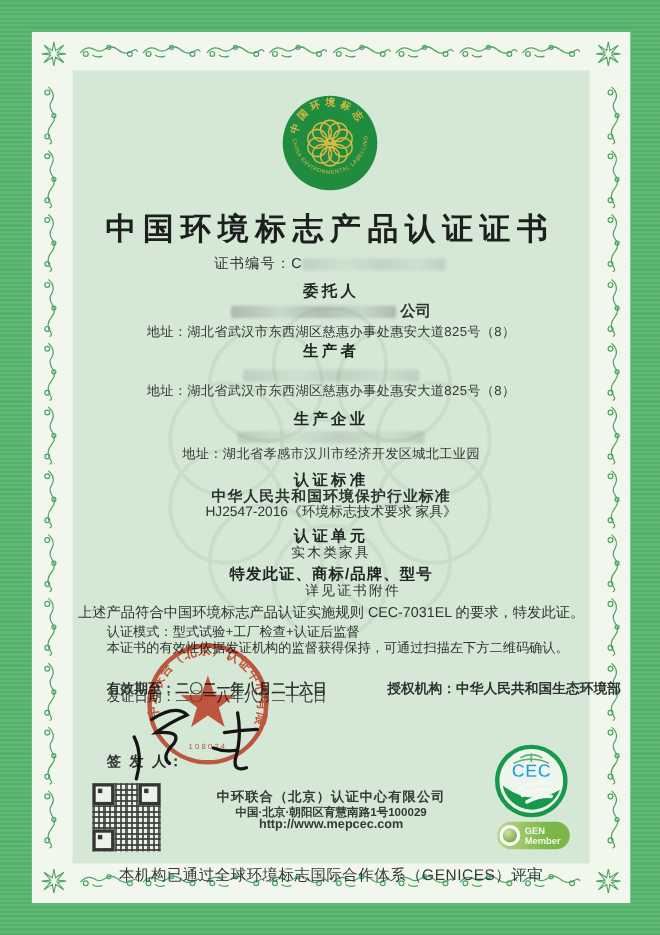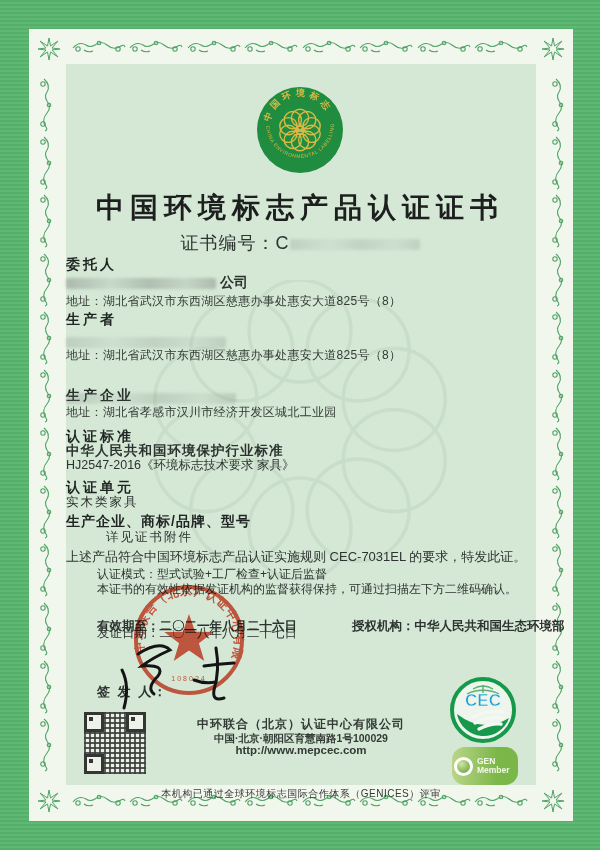--- a/index.html
+++ b/index.html
@@ -15,44 +15,44 @@
   .deco-top{left:72px;right:72px;top:37px;height:20px;align-items:center;}
   .deco-bottom{left:72px;right:72px;top:791px;height:20px;align-items:center;}
   .deco-left{left:37px;top:78px;bottom:78px;width:16px;flex-direction:column;}
   .deco-right{right:35px;top:78px;bottom:78px;width:16px;flex-direction:column;}
   .dv{width:16px;height:54px;position:relative;}
   .dv svg{position:absolute;left:-19px;top:19px;transform:rotate(90deg);}
   .corner{position:absolute;width:26px;height:26px;}
   .c-tl{left:36px;top:36px;} .c-tr{right:34px;top:36px;transform:scaleX(-1);}
   .c-bl{left:36px;bottom:36px;transform:scaleY(-1);} .c-br{right:34px;bottom:36px;transform:scale(-1,-1);}
   
-  .ln{position:absolute;left:66px;right:64px;color:#2d3330;white-space:nowrap;}
+  .ln{position:absolute;left:66px;right:64px;text-align:center;color:#2d3330;white-space:nowrap;}
   .lft{position:absolute;left:97px;color:#2d3330;text-align:center;white-space:nowrap;}
   .hd{font-weight:bold;font-size:14px;letter-spacing:3px;color:#1f2522;}
   .addr{font-size:12px;letter-spacing:0.3px;color:#333a35;}
   .smudge{display:inline-block;height:11px;border-radius:2px;vertical-align:middle;
     background:linear-gradient(90deg,rgba(120,130,122,.45),rgba(150,160,150,.2) 30%,rgba(120,130,122,.4) 55%,rgba(150,160,150,.25) 80%,rgba(120,130,122,.45));
     filter:blur(1.5px);}
   .title{position:absolute;top:189px;left:0;right:0;text-align:center;font-size:28px;font-weight:bold;
     letter-spacing:6px;color:#1c1f1d;}
-  .certno{position:absolute;top:231px;left:0;right:0;text-align:center;font-size:18px;color:#2d3330;letter-spacing:1px;}
+  .certno{position:absolute;top:231px;left:0;right:0;text-align:center;font-size:13px;color:#2d3330;letter-spacing:1px;}
   .stamp{position:absolute;left:128px;top:579px;opacity:.88;mix-blend-mode:multiply;}
   .sig{position:absolute;left:108px;top:636px;}
   .qr{position:absolute;left:84px;top:712px;width:62px;height:62px;background:
       repeating-linear-gradient(0deg,rgba(58,60,58,.85) 0 2px,transparent 2px 5px),
       repeating-linear-gradient(90deg,rgba(58,60,58,.8) 0 2px,rgba(238,243,234,.9) 2px 5px);}
   .fp{position:absolute;width:14px;height:14px;border:3px solid #343634;background:#eef3ea;}
   .fp::after{content:"";position:absolute;left:2px;top:2px;width:4px;height:4px;background:#343634;}
   .fp1{left:0;top:0;} .fp2{right:0;top:0;} .fp3{left:0;bottom:0;}
   .footer{position:absolute;left:66px;right:64px;text-align:center;color:#333a35;}
   .f-org{top:716px;font-weight:bold;font-size:12px;letter-spacing:1px;}
   .f-addr{top:732px;font-weight:bold;font-size:10.5px;}
   .f-url{top:744px;font-weight:bold;font-size:11.5px;}
-  .f-note{top:757px;font-size:10px;letter-spacing:0.5px;margin-top:30px;}
-  .genpill{position:absolute;left:452px;top:747px;width:66px;height:38px;border-radius:13px;
+  .f-note{top:757px;font-size:14px;letter-spacing:0.5px;margin-top:30px;}
+  .genpill{position:absolute;left:452px;top:747px;width:66px;height:25px;border-radius:13px;
     background:linear-gradient(90deg,#b9d687,#7ab648 70%);display:flex;align-items:center;}
   .genpill .globe{width:19px;height:19px;border-radius:50%;background:#fff;margin-left:2px;position:relative;flex:none;}
   .genpill .globe::after{content:"";position:absolute;left:3px;top:3px;width:13px;height:13px;border-radius:50%;
     background:radial-gradient(circle at 35% 30%,#cfe6a0,#5f9a33);}
   .genpill .gtxt{color:#f4f8ea;font-size:8.5px;line-height:9px;margin-left:4px;font-weight:bold;}
   .wm{position:absolute;left:150px;top:280px;opacity:.10;pointer-events:none;}
 </style>
 </head>
 <body>
 
@@ -557,34 +557,34 @@
   <span style="font-weight:bold;">公司</span>
 </div>
 <div class="ln addr" style="top:293px;">地址：湖北省武汉市东西湖区慈惠办事处惠安大道825号（8）</div>
 
 <div class="ln hd" style="top:311px;">生产者</div>
 <div class="ln" style="top:333px;">
   <span class="smudge" style="width:160px;opacity:.55;"></span>
 </div>
 <div class="ln addr" style="top:347px;">地址：湖北省武汉市东西湖区慈惠办事处惠安大道825号（8）</div>
 
-<div class="ln hd" style="top:387px;">生产企业</div>
+<div class="ln hd" style="top:372px;">生产企业</div>
 <div class="ln" style="top:389px;">
   <span class="smudge" style="width:170px;opacity:.6;"></span>
 </div>
 <div class="ln addr" style="top:404px;">地址：湖北省孝感市汉川市经济开发区城北工业园</div>
 
 <div class="ln hd" style="top:428px;">认证标准</div>
 <div class="ln" style="top:442px;font-weight:bold;font-size:13.5px;letter-spacing:1px;">中华人民共和国环境保护行业标准</div>
 <div class="ln" style="top:457px;font-size:12.5px;">HJ2547-2016《环境标志技术要求 家具》</div>
 
 <div class="ln hd" style="top:479px;">认证单元</div>
 <div class="ln" style="top:494px;font-size:12.5px;letter-spacing:2px;">实木类家具</div>
 
-<div class="ln hd" style="top:513px;letter-spacing:1px;">生产企业、商标/品牌、型号</div>
+<div class="ln hd" style="top:513px;letter-spacing:1px;">特发此证、商标/品牌、型号</div>
 <div class="ln" style="top:529px;font-size:12.5px;letter-spacing:2px;margin-left:40px;">详见证书附件</div>
 
 <div class="ln" style="top:548px;font-weight:normal;font-size:13px;">上述产品符合中国环境标志产品认证实施规则 CEC-7031EL 的要求，特发此证。</div>
 <div class="lft" style="top:566px;font-size:12px;">认证模式：型式试验+工厂检查+认证后监督</div>
 <div class="lft" style="top:581px;font-size:12px;">本证书的有效性依据发证机构的监督获得保持，可通过扫描左下方二维码确认。</div>
 
 <div class="lft" style="top:625px;font-size:12.5px;font-weight:400;">
   <span>发证日期：</span><span>二〇一八年八月二十七日</span>
 </div>
 <div class="lft" style="top:618px;font-size:12.5px;font-weight:700;">

